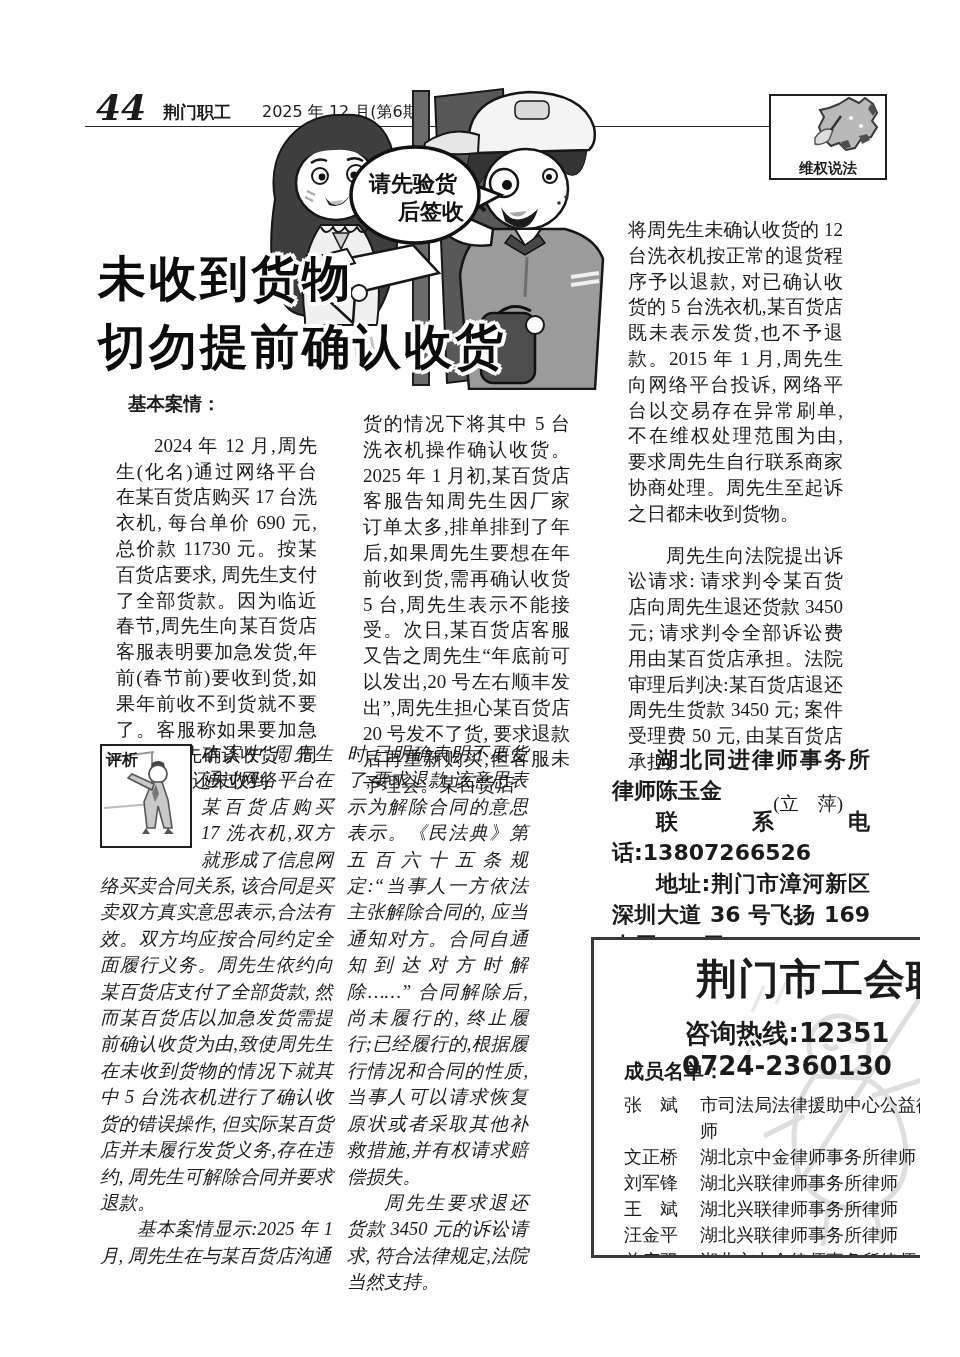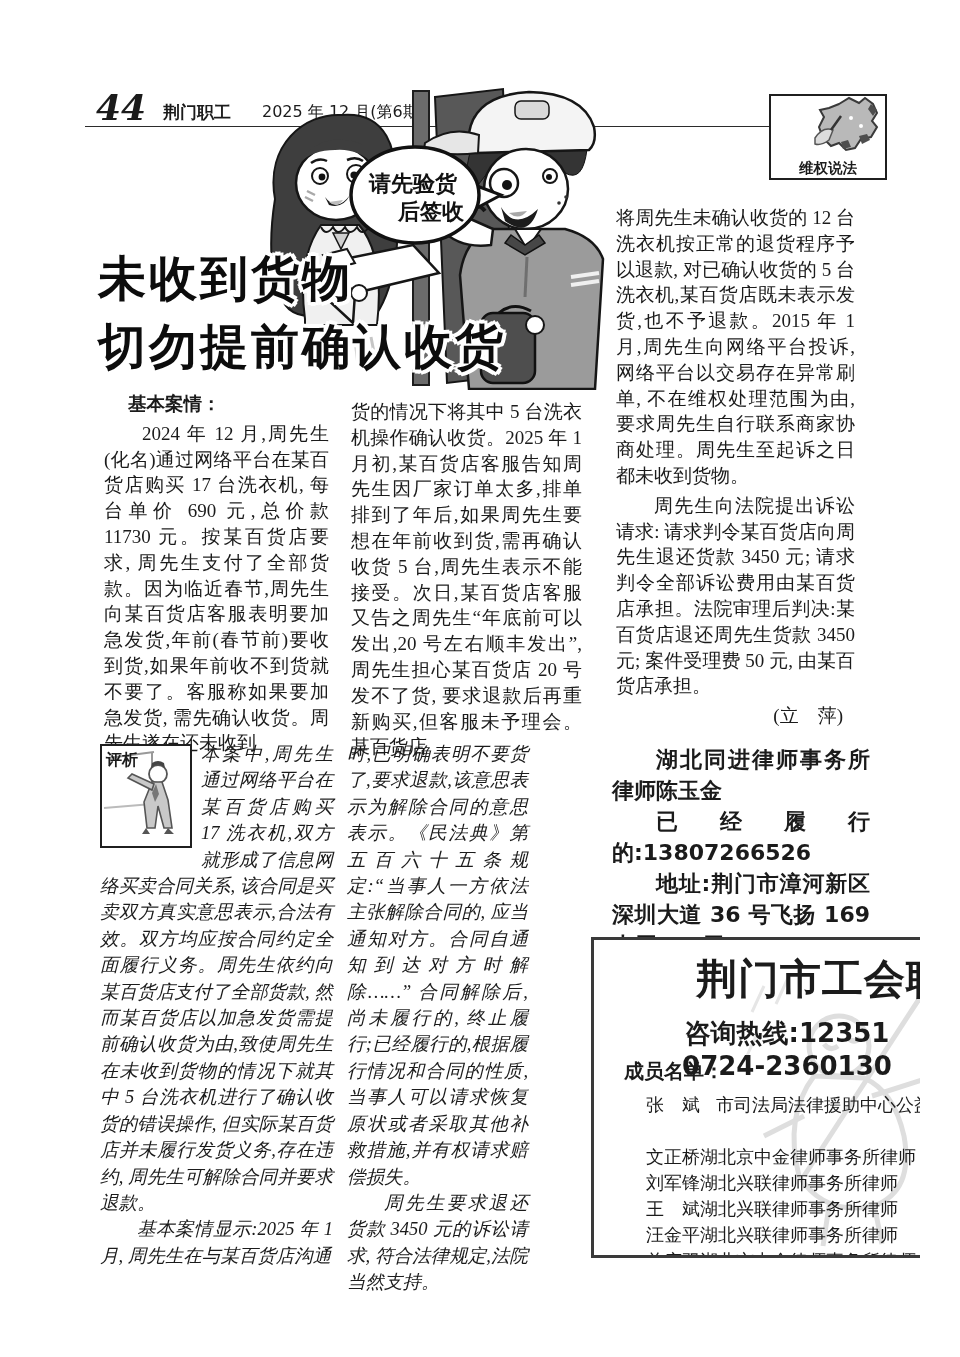--- a/index.html
+++ b/index.html
@@ -25,21 +25,21 @@
   .cartoon { position:absolute; left:263px; top:86px; width:347px; height:304px; z-index:2; }
   
   .big-title { position:absolute; left:98px; z-index:6;
       font-family:"DejaVu Sans","Liberation Sans",sans-serif; font-weight:900;
       font-size:48px; letter-spacing:3px; color:#0c0c0c; white-space:nowrap;
       text-shadow:-3px -3px 0 #fff,3px -3px 0 #fff,-3px 3px 0 #fff,3px 3px 0 #fff,
                   -4px 0 0 #fff,4px 0 0 #fff,0 -4px 0 #fff,0 4px 0 #fff; }
   .t1 { top:247px; } .t2 { top:315px; }
   
   .bodytext { font-size:19px; line-height:25.8px; text-align:justify; }
-  .bodytext p { margin:4px; }
+  .bodytext p { margin:16px; }
   .ind { text-indent:2em; }
   .col { position:absolute; z-index:3; }
   .case-c1 { left:100px; top:391px; width:233px; }
   .case-c2 { left:347px; top:395px; width:239px; }
   .case-c3 { left:612px; top:201px; width:247px; }
   .sec-head { font-family:"DejaVu Sans","Liberation Sans",sans-serif; font-weight:bold;
               font-size:18.5px; margin:0 0 3px 28px; }
   .byline { text-align:right; padding-right:16px; margin-top:1px; }
   
   .analysis { font-style:italic; font-size:18.5px; line-height:26.4px; text-align:justify; }
@@ -60,21 +60,21 @@
                border:3px solid #3a3a3a; background:#fff; overflow:hidden; z-index:3; }
   .union-wm { position:absolute; right:-14px; top:26px; opacity:1; }
   .union-title { position:absolute; left:102px; top:12px; white-space:nowrap;
                font-family:"DejaVu Sans","Liberation Sans",sans-serif; font-weight:900;
                font-size:41px; letter-spacing:1px; }
   .union-hot { position:absolute; left:30px; top:76px; font-size:26px; font-weight:bold;
                font-family:"DejaVu Sans","Liberation Sans",sans-serif;text-align:center; }
   .union-mh  { position:absolute; left:30px; top:118px; font-size:20px; font-weight:bold;
                font-family:"DejaVu Sans","Liberation Sans",sans-serif; }
   .union-list { position:absolute; left:30px; top:152px; font-size:18px; line-height:26px; }
-  .m-row { display:flex;text-align:right; }
+  .m-row { display:flex; }
   .m-name { width:76px; flex:none; }
 </style>
 </head>
 <body>
 
 <div class="page">
 
   <div class="hdr-num">44</div>
   <div class="hdr-pub">荆门职工</div>
   <div class="hdr-issue">2025 年 12 月(第6期)</div>
@@ -193,21 +193,21 @@
   </div>
 
   <div class="col ana-c2 analysis">
     <span class="float-spacer"></span>
     <span>时,已明确表明不要货了,要求退款,该意思表示为解除合同的意思表示。《民法典》第五百六十五条规定:“当事人一方依法主张解除合同的, 应当通知对方。合同自通知到达对方时解除……” 合同解除后,尚未履行的, 终止履行;已经履行的,根据履行情况和合同的性质,当事人可以请求恢复原状或者采取其他补救措施,并有权请求赔偿损失。</span>
     <p class="ind" style="margin:0;">周先生要求退还货款 3450 元的诉讼请求, 符合法律规定,法院当然支持。</p>
   </div>
 
   <div class="lawyer">
     <p>湖北同进律师事务所律师陈玉金</p>
-    <p>已经履行的:13807266526</p>
+    <p>联系电话:13807266526</p>
     <p>地址:荆门市漳河新区深圳大道 36 号飞扬 169 大厦 19 层</p>
   </div>
 
   <div class="union-box">
     <svg class="union-wm" width="220" height="300" viewBox="0 0 220 300">
       <g stroke="#dedede" stroke-width="5" fill="none">
         <line x1="190" y1="10" x2="60" y2="210"></line>
         <circle cx="95" cy="80" r="30"></circle>
         <path d="M80,78 q6,8 14,2 M104,72 q6,6 12,0"></path>
         <path d="M70,110 Q40,150 55,210 Q80,250 130,240 Q170,225 160,170 Q150,125 120,112 Z"></path>

